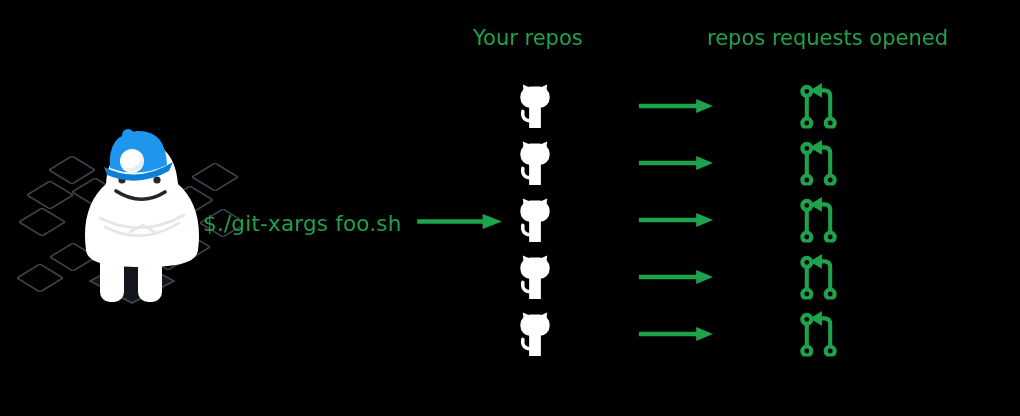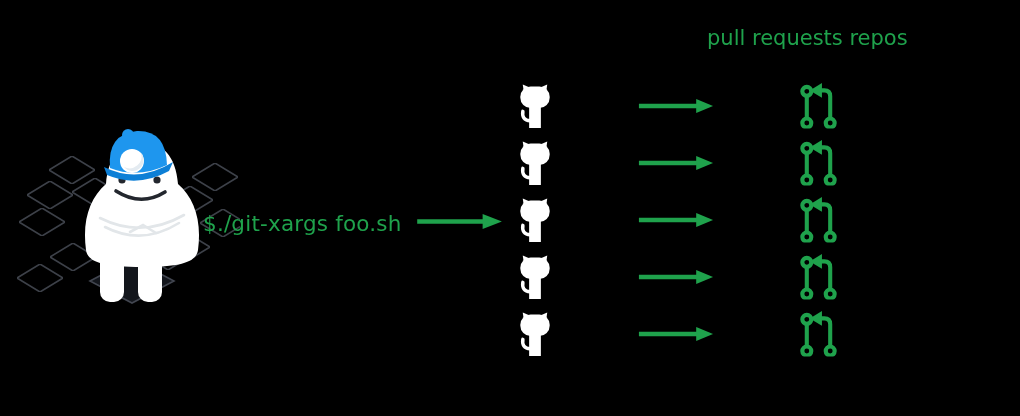--- a/index.html
+++ b/index.html
@@ -112,21 +112,22 @@
       <circle class="lamp" cx="122" cy="39" r="12"></circle>
       <path class="lamp-shade" d="M114 45 A12 12 0 0 0 131 31 A9.5 9.5 0 0 1 114 45 Z"></path>
     </g>
   </svg>
 
   <div class="command">$./git-xargs foo.sh</div>
   <svg class="command-arrow" viewBox="0 0 80 16" preserveAspectRatio="none">
     <use href="#sym-arrow" width="80" height="16"></use>
   </svg>
 
-  <div class="header" id="prs-header">pull requests repos</div>
+  <div class="header" id="repos-header">Your repos</div>
+  <div class="header" id="prs-header">repos requests opened</div>
 
   <div class="rows">
     <div class="row">
       <svg class="octocat" viewBox="0 0 34 46">
           <use href="#sym-octocat" width="34" height="46"></use>
         </svg>
       <svg class="flow-arrow" viewBox="0 0 80 16" preserveAspectRatio="none">
           <use href="#sym-arrow" width="80" height="16"></use>
         </svg>
       <svg class="pr" viewBox="0 0 40 47">

